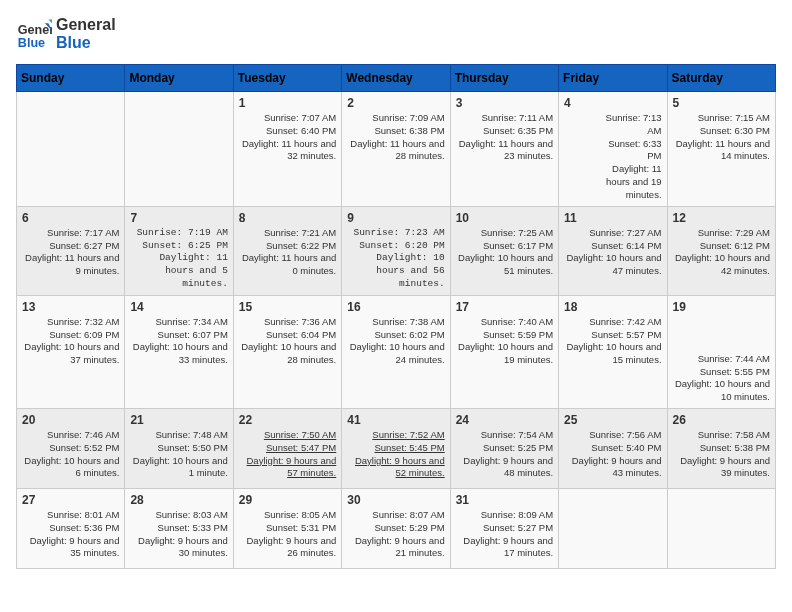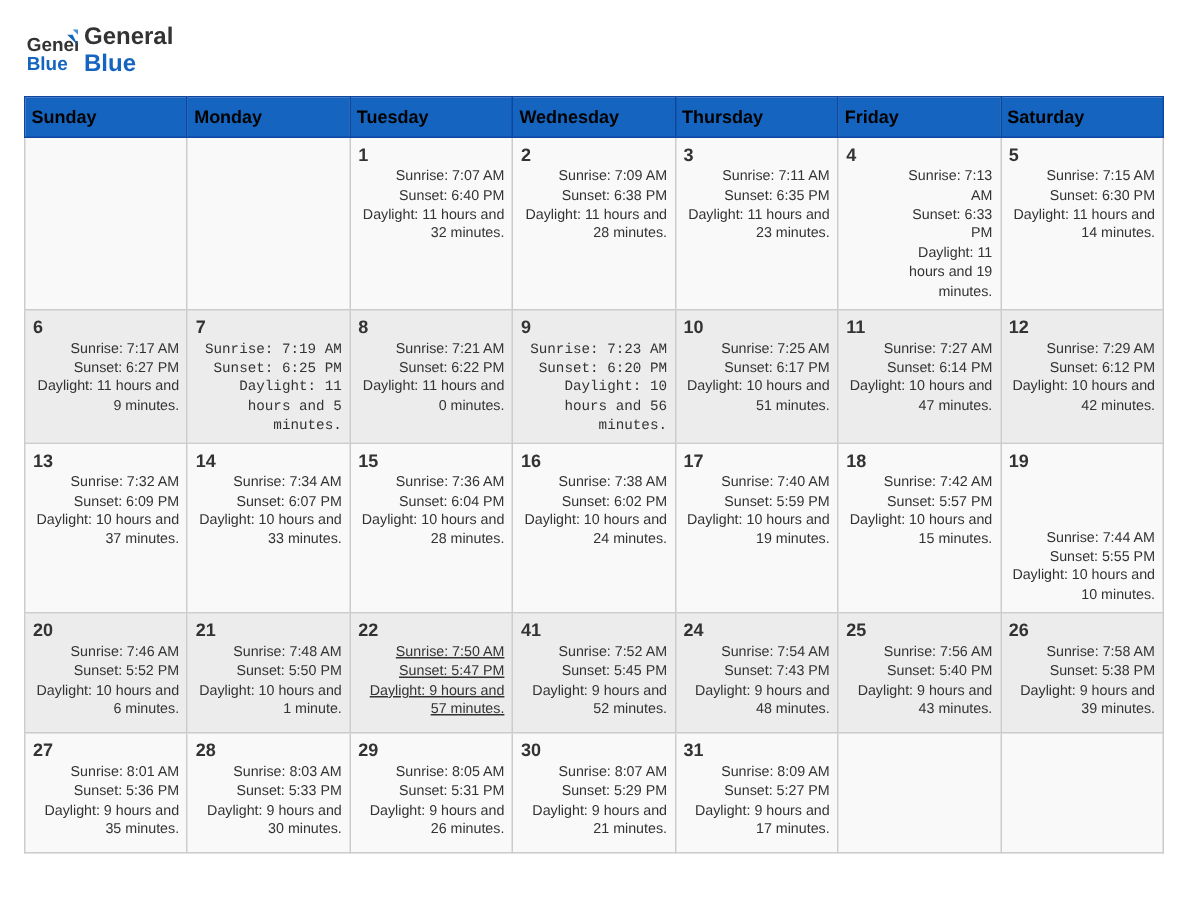--- a/index.html
+++ b/index.html
@@ -246,28 +246,28 @@
 Daylight: 10 hours and 1 minute.</div>
         </td>
         <td>
           <span class="day-num">22</span>
           <div class="day-info" style="white-space: pre-line; text-decoration: underline;">Sunrise: 7:50 AM
 Sunset: 5:47 PM
 Daylight: 9 hours and 57 minutes.</div>
         </td>
         <td>
           <span class="day-num">41</span>
-          <div class="day-info" style="white-space: pre-line;">Sunrise: 7:52 AM
+          <div class="day-info" style="white-space: pre-line; text-decoration: underline;">Sunrise: 7:52 AM
 Sunset: 5:45 PM
 Daylight: 9 hours and 52 minutes.</div>
         </td>
         <td>
           <span class="day-num">24</span>
           <div class="day-info" style="white-space: pre-line;">Sunrise: 7:54 AM
-Sunset: 7:43 PM
+Sunset: 5:25 PM
 Daylight: 9 hours and 48 minutes.</div>
         </td>
         <td>
           <span class="day-num">25</span>
           <div class="day-info" style="white-space: pre-line;">Sunrise: 7:56 AM
 Sunset: 5:40 PM
 Daylight: 9 hours and 43 minutes.</div>
         </td>
         <td>
           <span class="day-num">26</span>

